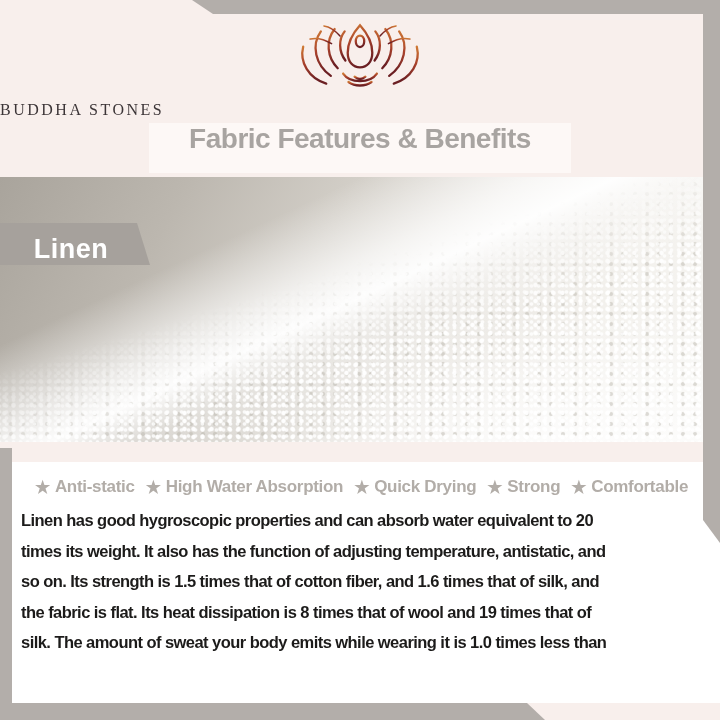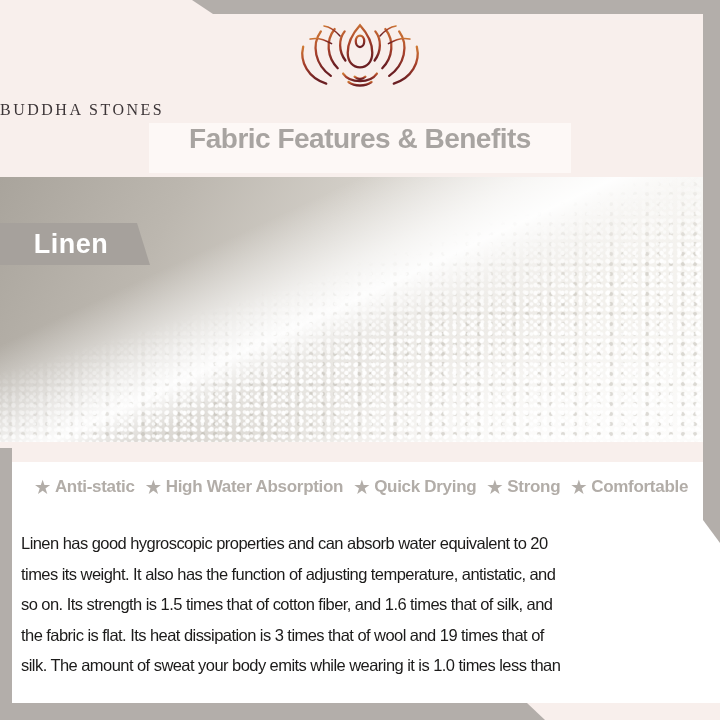--- a/index.html
+++ b/index.html
@@ -46,32 +46,32 @@
       radial-gradient(circle, rgba(255,255,255,.95) 0 1.6px, rgba(255,255,255,0) 2.9px),
       radial-gradient(circle, rgba(255,255,255,.8) 0 1.2px, rgba(255,255,255,0) 2.4px),
       radial-gradient(circle, rgba(182,178,168,.45) 0 1.4px, rgba(182,178,168,0) 2.6px);
     background-size:9px 8px,7px 6px,12px 10px;
     background-position:0 0,3px 4px,5px 2px;
     -webkit-mask-image:linear-gradient(163deg, transparent 40%, #000 60%);
     mask-image:linear-gradient(163deg, transparent 40%, #000 60%);}
   .badge{position:absolute;left:0;top:223px;width:150px;height:42px;z-index:3;
     background:var(--badge-gray);
     clip-path:polygon(0 0,calc(100% - 13px) 0,100% 100%,0 100%);
-    display:flex;align-items:center;justify-content:center;}
+    display:flex;align-items:flex-end;justify-content:center;}
   .badge-label{color:var(--badge-text);font-size:27px;font-weight:bold;
     letter-spacing:0.5px;padding-right:8px;}
   
   .content{position:absolute;left:12px;top:462px;width:708px;height:241px;z-index:2;
     background:var(--content-bg);padding:10px 18px 0 9px;}
   .features{display:flex;align-items:center;justify-content:center;gap:11px;
     height:30px;color:var(--features-gray);font-weight:bold;font-size:17px;
     letter-spacing:-0.3px;white-space:nowrap;}
   .feature{display:flex;align-items:center;gap:5px;}
   .star{font-size:17px;line-height:1;}
-  .description{margin-top:26px;color:var(--body-text);font-weight:normal;
+  .description{margin-top:3px;color:var(--body-text);font-weight:bold;
     font-size:16.5px;letter-spacing:-0.55px;line-height:30.5px;}
   .para-line{white-space:nowrap;}
 </style>
 </head>
 <body>
 
 <div class="canvas">
 
   <div class="deco top-band"></div>
   <div class="deco right-strip"></div>
@@ -142,18 +142,18 @@
       </span>
       <span class="feature">
         <span class="star">★</span>
         <span>Comfortable</span>
       </span>
     </div>
     <div class="description">
       <div class="para-line">Linen has good hygroscopic properties and can absorb water equivalent to 20</div>
       <div class="para-line">times its weight. It also has the function of adjusting temperature, antistatic, and</div>
       <div class="para-line">so on. Its strength is 1.5 times that of cotton fiber, and 1.6 times that of silk, and</div>
-      <div class="para-line">the fabric is flat. Its heat dissipation is 3 times that of wool and 19 times that of</div>
+      <div class="para-line">the fabric is flat. Its heat dissipation is 8 times that of wool and 19 times that of</div>
       <div class="para-line">silk. The amount of sweat your body emits while wearing it is 1.0 times less than</div>
     </div>
   </div>
 
 </div>
 
 </body></html>

